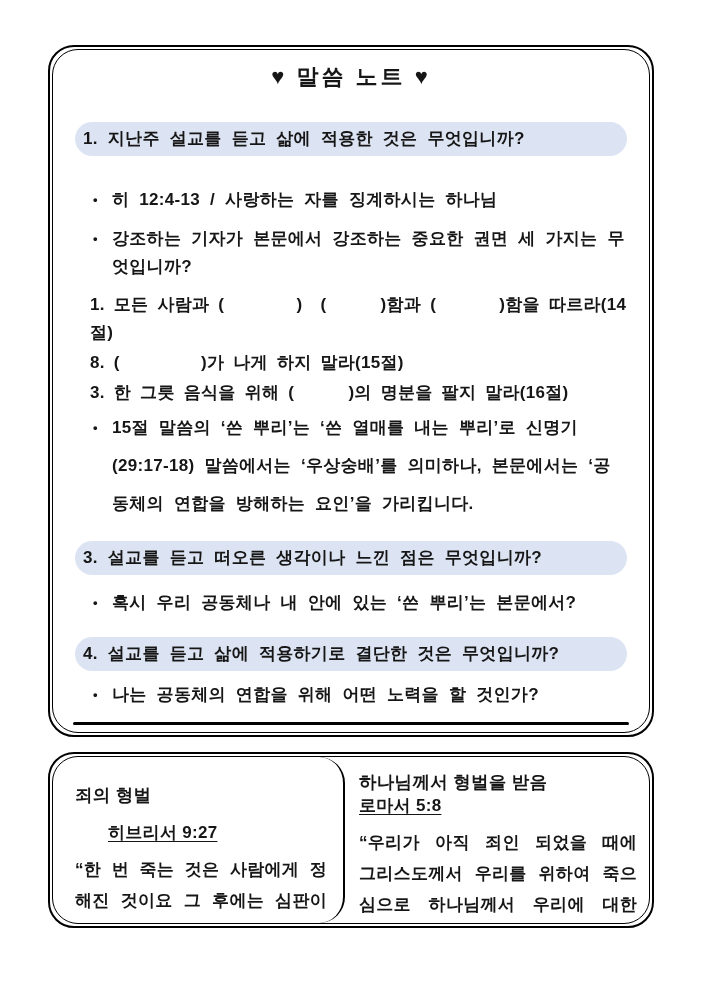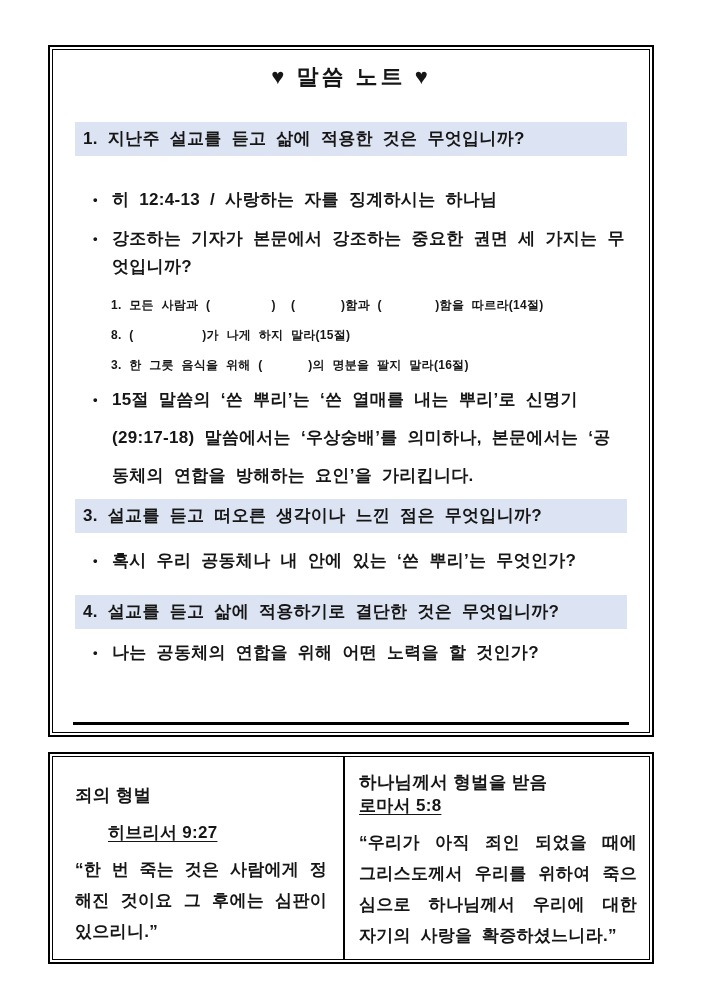--- a/index.html
+++ b/index.html
@@ -1,15 +1,15 @@
 <!DOCTYPE html>
 <html lang="ko" style="--highlight: #dce3f2; --border: #000000; --text: #161616;"><head>
 <meta charset="utf-8">
 <style>
-  * { box-sizing: border-box; margin: 0; padding: 0; }
+  * { box-sizing: border-box; margin: 0; padding: 0; border-radius: 26px; }
   html, body { background: #ffffff; }
   body {
     width: 702px; height: 992px; position: relative;
     font-family: "Liberation Sans", "DejaVu Sans", sans-serif;
     color: var(--text, #161616);
   }
 
   
   .note-box {
     position: absolute; left: 48px; top: 45px;
@@ -42,41 +42,41 @@
     display: flex; margin-left: 18px;
     font-size: 17px; line-height: 28px;
     word-spacing: 5px; letter-spacing: 0.3px;
     font-weight: 600;
   }
   .b-marker { flex: none; width: 19px; font-size: 13px; line-height: 28px; }
   .b-text { white-space: pre-wrap; }
   .bullet.para { line-height: 38px; }
   .bullet.para .b-marker { line-height: 38px; }
   .subitem {
-    margin-left: 36px; font-size: 12px; line-height: 28px;
+    margin-left: 15px; font-size: 17px; line-height: 28px;
     word-spacing: 4px; letter-spacing: 0.3px; font-weight: 600;
     white-space: pre-wrap;
   }
   .mt2  { margin-top: 2px; }
-  .mt4  { margin-top: 4px; }
+  .mt4  { margin-top: 18px; }
   .mt10 { margin-top: 10px; }
   .mt11 { margin-top: 11px; }
   .mt14 { margin-top: 14px; }
   .mt15 { margin-top: 30px; }
   .mt20 { margin-top: 20px; }
   .mt25 { margin-top: 25px; }
   .bottom-rule {
     position: absolute; left: 20px; right: 20px; bottom: 7px;
     border-top: 3px solid var(--border, #000);
   }
 
   
   .ref-table {
     position: absolute; left: 48px; top: 752px;
-    width: 606px; height: 212px;
+    width: 606px; height: 176px;
     border: 2px solid var(--border, #000);
     padding: 2px; background: #fff;
   }
   .ref-inner {
     width: 100%; height: 100%;
     border: 1px solid var(--border, #000);
     display: flex; overflow: hidden;
   }
   .ref-cell { font-size: 17px; letter-spacing: 0.3px; }
   .ref-left  { width: 292px; flex: none; border-right: 2px solid var(--border, #000); padding: 26px 16px 0 22px; }
@@ -117,21 +117,21 @@
       <div class="subitem mt2">8. (         )가 나게 하지 말라(15절)</div>
       <div class="subitem mt2">3. 한 그릇 음식을 위해 (      )의 명분을 팔지 말라(16절)</div>
       <div class="bullet para mt2">
         <span class="b-marker">•</span>
         <span class="b-text">15절 말씀의 ‘쓴 뿌리’는 ‘쓴 열매를 내는 뿌리’로 신명기(29:17-18) 말씀에서는 ‘우상숭배’를 의미하나, 본문에서는 ‘공동체의 연합을 방해하는 요인’을 가리킵니다.</span>
       </div>
 
       <div class="q-row mt4">3. 설교를 듣고 떠오른 생각이나 느낀 점은 무엇입니까?</div>
       <div class="bullet mt14">
         <span class="b-marker">•</span>
-        <span class="b-text">혹시 우리 공동체나 내 안에 있는 ‘쓴 뿌리’는 무엇인가?</span>
+        <span class="b-text">혹시 우리 공동체나 내 안에 있는 ‘쓴 뿌리’는 본문에서?</span>
       </div>
 
       <div class="q-row mt20">4. 설교를 듣고 삶에 적용하기로 결단한 것은 무엇입니까?</div>
       <div class="bullet mt10">
         <span class="b-marker">•</span>
         <span class="b-text">나는 공동체의 연합을 위해 어떤 노력을 할 것인가?</span>
       </div>
 
       <div class="bottom-rule"></div>
     </div>

